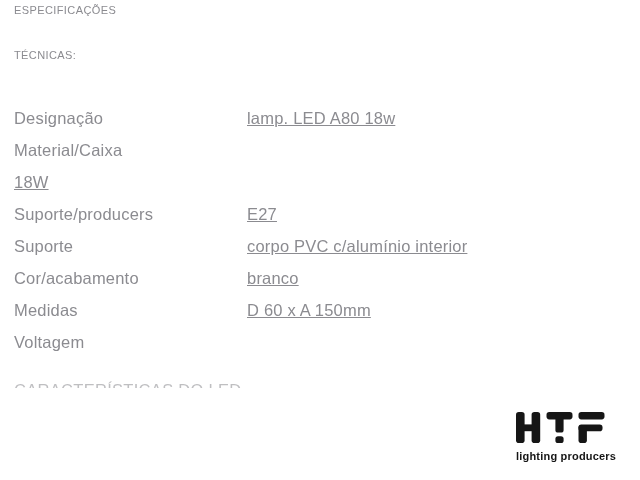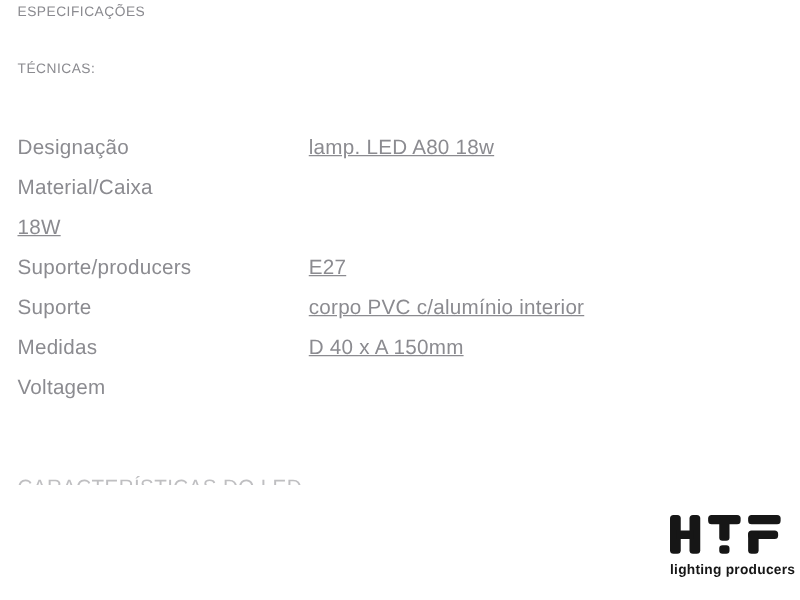--- a/index.html
+++ b/index.html
@@ -28,21 +28,21 @@
   .spec-value{flex:1 1 auto;white-space:nowrap;text-decoration:underline;}
   .clipped-heading{
     position:absolute;left:14px;top:380px;width:400px;height:8px;
     overflow:hidden;opacity:0.55;
   }
   .clipped-heading span{
     display:block;font-size:16.5px;line-height:20px;
     letter-spacing:0.3px;white-space:nowrap;
   }
   .logo{
-    position:absolute;left:536px;top:412px;width:98px;
+    position:absolute;left:516px;top:412px;width:98px;
     color:#161616;text-align:right;
   }
   .logo svg{display:block;}
   .logo-tagline{
     display:block;margin-top:2px;
     font-size:11px;font-weight:700;letter-spacing:0.2px;
     color:#161616;white-space:nowrap;
   }
 </style>
 </head>
@@ -68,22 +68,26 @@
     </div>
     <div class="spec-row">
       <span class="spec-label">Suporte/producers</span>
       <span class="spec-value">E27</span>
     </div>
     <div class="spec-row">
       <span class="spec-label">Suporte</span>
       <span class="spec-value">corpo PVC c/alumínio interior</span>
     </div>
     <div class="spec-row">
+      <span class="spec-label">Cor/acabamento</span>
+      <span class="spec-value">branco</span>
+    </div>
+    <div class="spec-row">
       <span class="spec-label">Medidas</span>
-      <span class="spec-value">D 40 x A 150mm</span>
+      <span class="spec-value">D 60 x A 150mm</span>
     </div>
     <div class="spec-row">
       <span class="spec-label">Voltagem</span>
     </div>
   </div>
 
   <div class="clipped-heading">
     <span>CARACTERÍSTICAS DO LED</span>
   </div>
 

